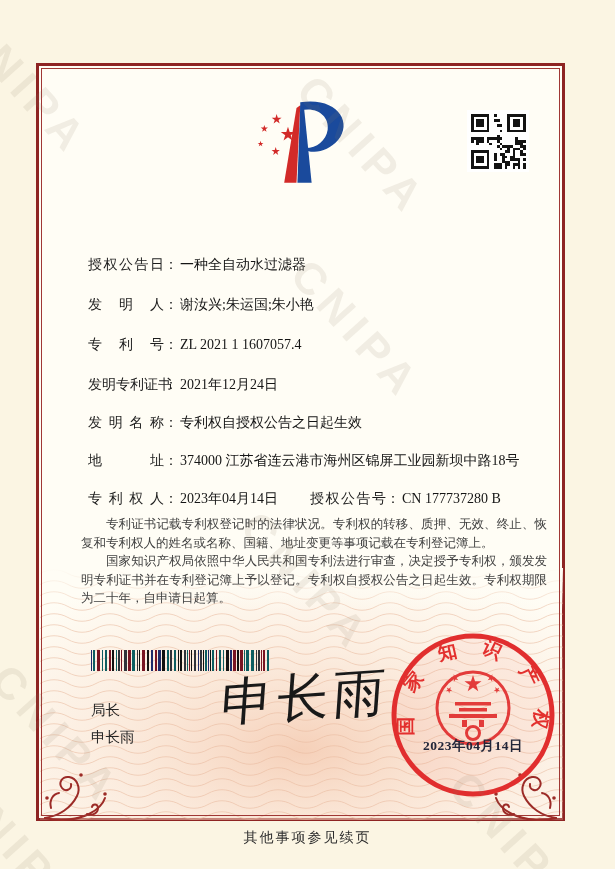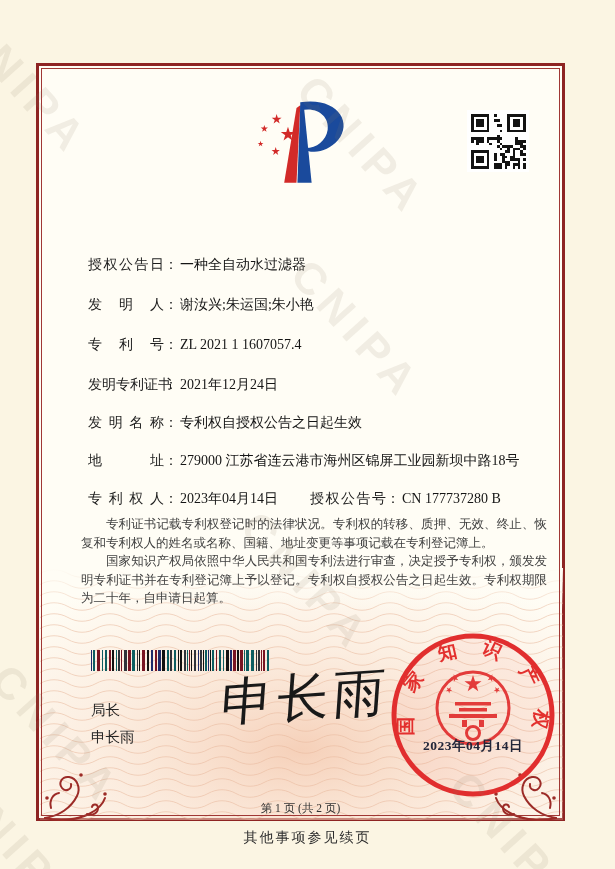--- a/index.html
+++ b/index.html
@@ -340,21 +340,21 @@
     <div class="field-row" style="top:270px">
       <span class="f-label">专利号</span><span class="f-colon">：</span><span class="f-value">ZL 2021 1 1607057.4</span>
     </div>
     <div class="field-row" style="top:310px">
       <span class="f-label">发明专利证书</span><span class="f-colon">：</span><span class="f-value">2021年12月24日</span>
     </div>
     <div class="field-row" style="top:348px">
       <span class="f-label">发明名称</span><span class="f-colon">：</span><span class="f-value">专利权自授权公告之日起生效</span>
     </div>
     <div class="field-row" style="top:386px">
-      <span class="f-label">地址</span><span class="f-colon">：</span><span class="f-value">279000 江苏省连云港市海州区锦屏工业园新坝中路18号</span>
+      <span class="f-label">地址</span><span class="f-colon">：</span><span class="f-value">374000 江苏省连云港市海州区锦屏工业园新坝中路18号</span>
     </div>
     <div class="field-row" style="top:424px">
       <span class="f-label">专利权人</span><span class="f-colon">：</span><span class="f-value">2023年04月14日</span>
       <span class="field-b">
         <span class="f-label">授权公告号</span><span class="f-colon">：</span><span class="f-value">CN 177737280 B</span>
       </span>
     </div>
   </div>
 
   <div class="legal">
@@ -471,21 +471,20 @@
       <path d="M10 44 C 8 36, 12 30, 18 29"></path>
       <path d="M46 50 C 52 52, 57 49, 57 44 C 57 40, 52 39, 51 43"></path>
     </g>
     <g fill="#9c2b27">
       <circle cx="64" cy="30" r="1.8"></circle>
         <circle cx="40" cy="11" r="1.8"></circle>
         <circle cx="6" cy="34" r="1.8"></circle>
     </g>
   </svg>
 
-  <div class="page-number">第 1 页 (共 2 页)</div>
 </div>
 
 <div class="footer-note">其他事项参见续页</div>
 
 <div class="wm-layer">
   <span class="wm" style="left:-14px;top:6px">CNIPA</span>
   <span class="wm" style="left:324px;top:66px">CNIPA</span>
   <span class="wm" style="left:318px;top:250px">CNIPA</span>
   <span class="wm" style="left:268px;top:502px">CNIPA</span>
   <span class="wm" style="left:18px;top:655px">CNIPA</span>

